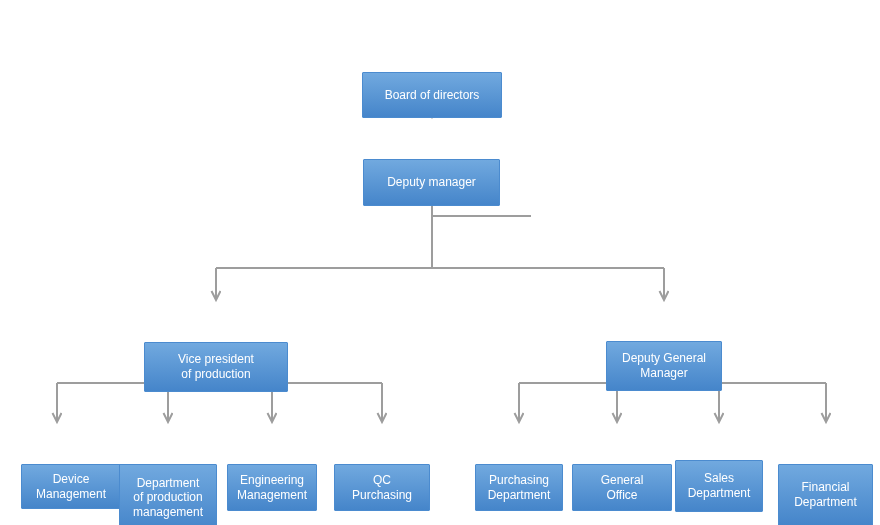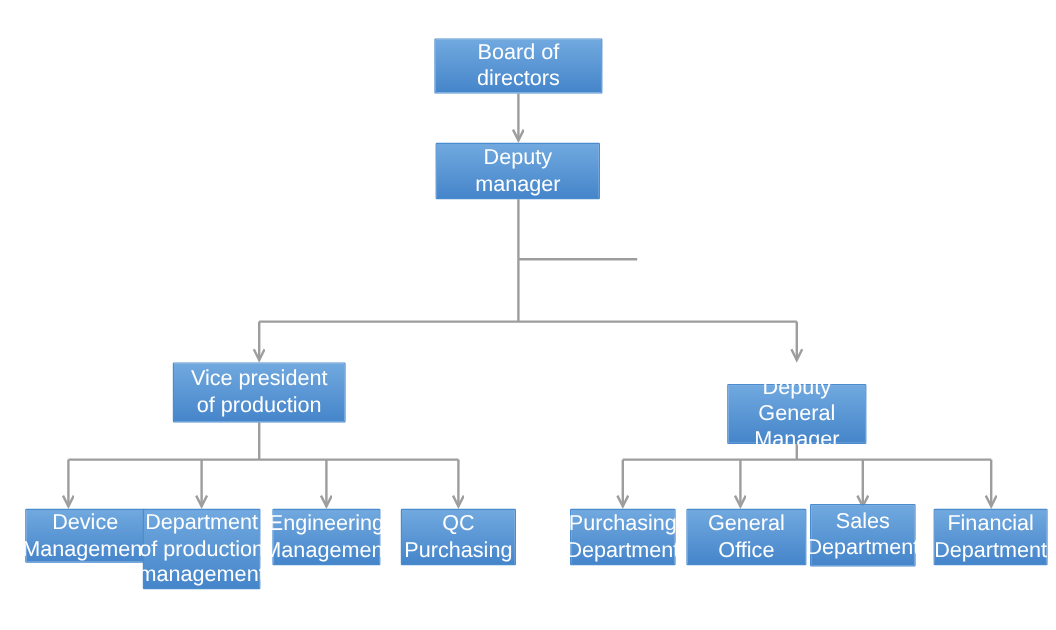--- a/index.html
+++ b/index.html
@@ -37,23 +37,24 @@
     position: absolute;
     box-sizing: border-box;
     display: flex;
     align-items: center;
     justify-content: center;
     text-align: center;
     background: linear-gradient(180deg, var(--node-fill-top, #71a9df) 0%, var(--node-fill-bottom, #4585ca) 100%);
     border: 1px solid var(--node-border, #4b8bcf);
     border-radius: 1px;
     color: var(--node-text, #ffffff);
-    font-size: 18px;
+    font-size: 12px;
     line-height: 1.22;
     cursor: default;
+    margin-top: 40px;
   }
   .node .label {
     white-space: pre-line;
     padding: 2px 3px;
   }
 </style>
 </head>
 <body>
 
 <div class="canvas">
@@ -97,21 +98,21 @@
   <div class="node" style="left:363px;top:119px;width:137px;height:47px">
     <span class="label">Deputy manager</span>
   </div>
 
 
   <div class="node" style="left:144px;top:302px;width:144px;height:50px">
     <span class="label">Vice president
 of production</span>
   </div>
 
-  <div class="node" style="left:606px;top:320px;width:116px;height:50px">
+  <div class="node" style="left:606px;top:301px;width:116px;height:50px">
     <span class="label">Deputy General
 Manager</span>
   </div>
 
   <div class="node" style="left:21px;top:424px;width:100px;height:45px">
     <span class="label">Device
 Management</span>
   </div>
 
   <div class="node" style="left:119px;top:424px;width:98px;height:67px">
@@ -138,18 +139,18 @@
   <div class="node" style="left:572px;top:424px;width:100px;height:47px">
     <span class="label">General
 Office</span>
   </div>
 
   <div class="node" style="left:675px;top:420px;width:88px;height:52px">
     <span class="label">Sales
 Department</span>
   </div>
 
-  <div class="node" style="left:778px;top:424px;width:95px;height:47px">
+  <div class="node" style="left:778px;top:424px;width:95px;height:62px">
     <span class="label">Financial
 Department</span>
   </div>
 
 </div>
 
 </body></html>

